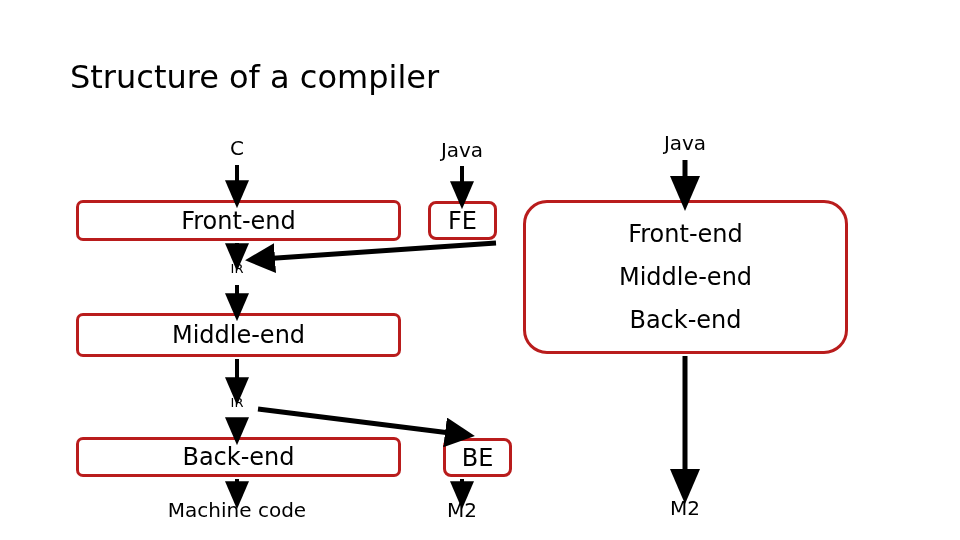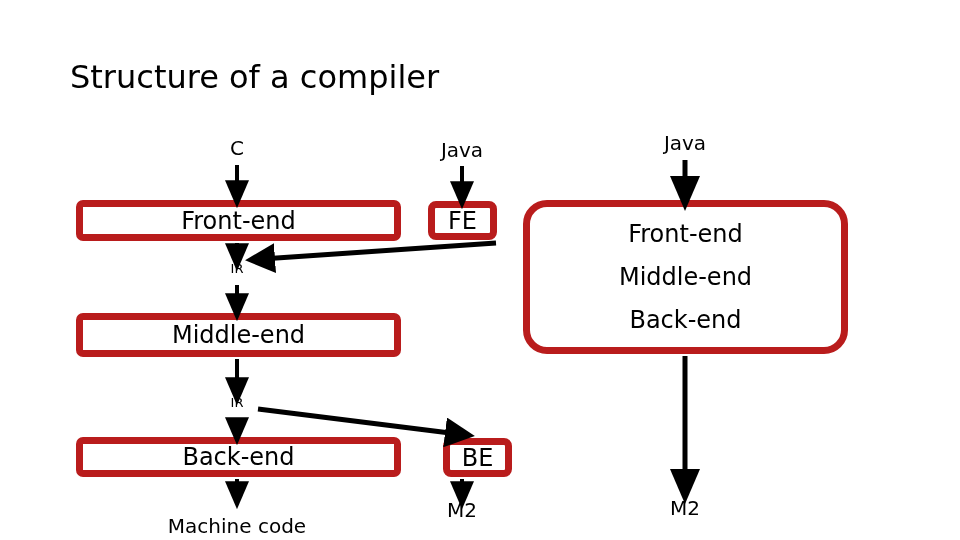--- a/index.html
+++ b/index.html
@@ -27,21 +27,21 @@
     top: 58px;
     font-size: 32px;
     font-weight: 400;
     line-height: 1.2;
     color: #000000;
     white-space: nowrap;
   }
   .box {
     position: absolute;
     box-sizing: border-box;
-    border: 7px solid #b91c1c;
+    border: 3px solid #b91c1c;
     background: #ffffff;
     display: flex;
     align-items: center;
     justify-content: center;
     text-align: center;
   }
   .box-wide {
     border-radius: 7px;
     font-size: 24px;
   }
@@ -82,21 +82,21 @@
 <div id="slide">
 
   <div class="title">Structure of a compiler</div>
 
   <div class="label" style="left:217px; top:138px; width:40px;">C</div>
 
   <div class="label label-sm" style="left:217px; top:262px; width:40px;">IR</div>
 
   <div class="label label-sm" style="left:217px; top:396px; width:40px;">IR</div>
 
-  <div class="label" style="left:137px; top:516px; width:200px;">Machine code</div>
+  <div class="label" style="left:137px; top:500px; width:200px;">Machine code</div>
 
   <div class="label" style="left:422px; top:140px; width:80px;">Java</div>
 
   <div class="label" style="left:422px; top:500px; width:80px;">M2</div>
 
   <div class="label" style="left:645px; top:133px; width:80px;">Java</div>
 
   <div class="label" style="left:645px; top:498px; width:80px;">M2</div>
 
   <div class="box box-wide" style="left:76px; top:200px; width:325px; height:41px;">

